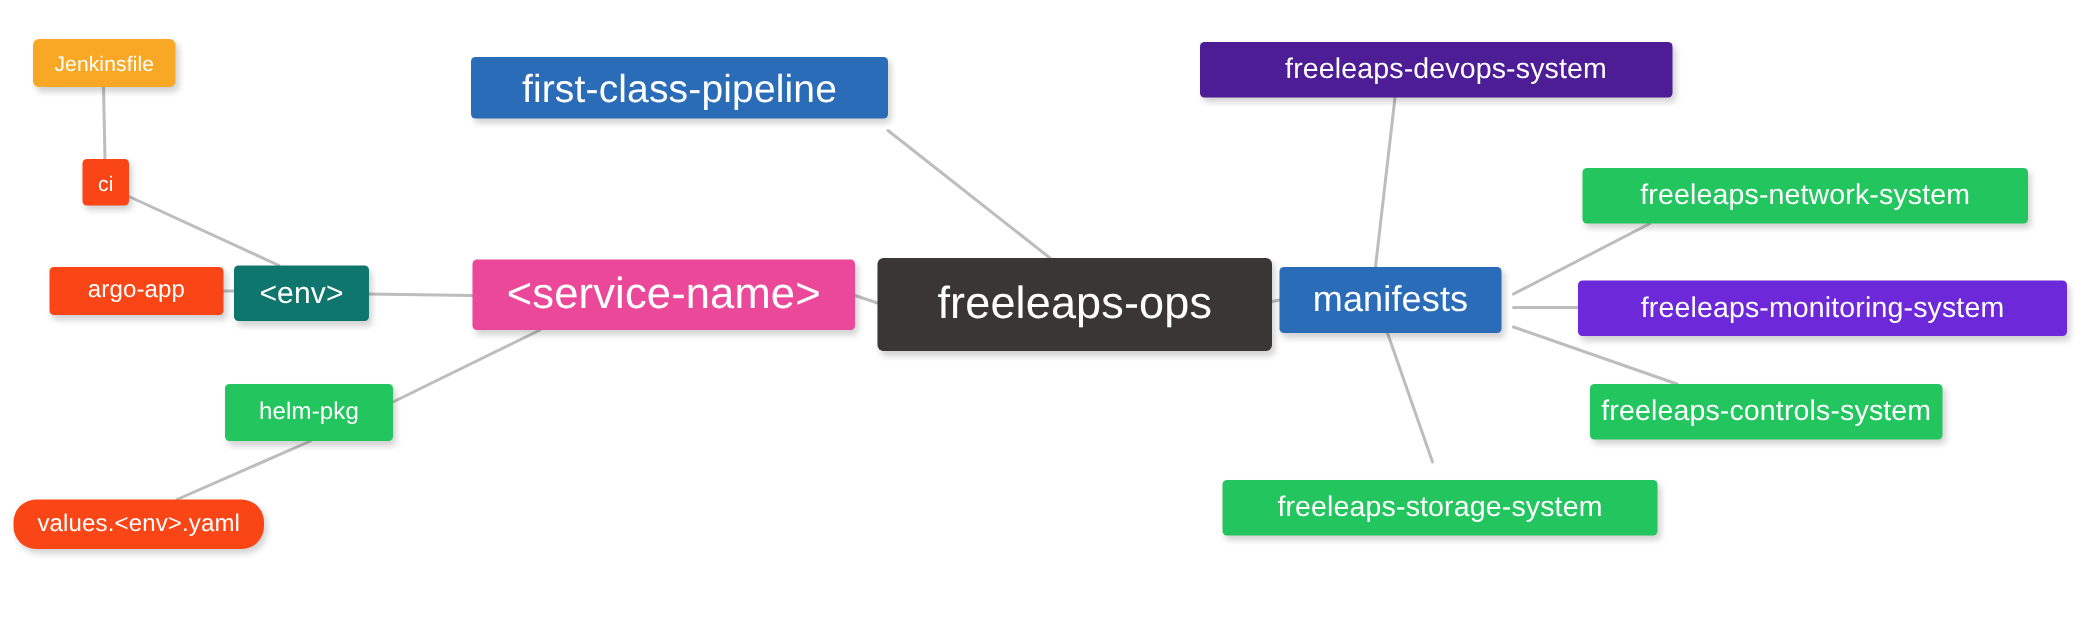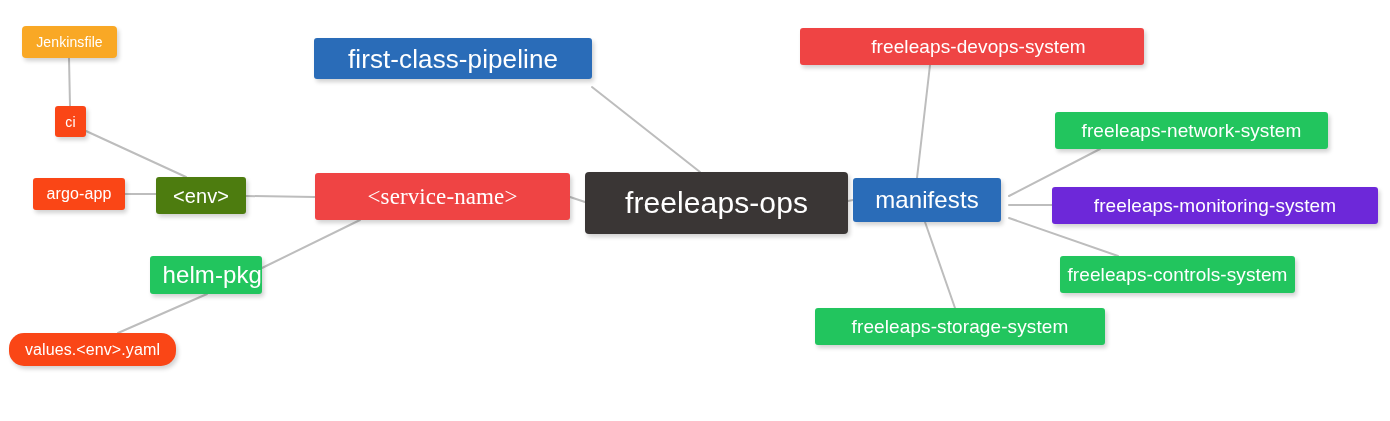--- a/index.html
+++ b/index.html
@@ -53,56 +53,56 @@
       <path d="M 917 178 L 930 65" stroke="#bdbdbd" stroke-width="2" fill="none" stroke-linecap="round"></path>
       <path d="M 1009 196 L 1100 149" stroke="#bdbdbd" stroke-width="2" fill="none" stroke-linecap="round"></path>
       <path d="M 1009 205 L 1052 205" stroke="#bdbdbd" stroke-width="2" fill="none" stroke-linecap="round"></path>
       <path d="M 1009 218 L 1118 256" stroke="#bdbdbd" stroke-width="2" fill="none" stroke-linecap="round"></path>
       <path d="M 925 222 L 955 308" stroke="#bdbdbd" stroke-width="2" fill="none" stroke-linecap="round"></path>
     </svg>
   <div id="nodes">
       <div class="node" style="left: 585px; top: 172px; width: 263px; height: 62px; background: rgb(58, 54, 53); font-size: 30px; border-radius: 4px;">
         <span>freeleaps-ops</span>
       </div>
-      <div class="node" style="left: 315px; top: 173px; width: 255px; height: 47px; background: #ef4444; font-size: 23px; border-radius: 3px; font-family: Liberation Serif, serif;">
+      <div class="node" style="left: 315px; top: 173px; width: 255px; height: 47px; background: #ec4899; font-size: 29px; border-radius: 3px;">
         <span>&lt;service-name&gt;</span>
       </div>
       <div class="node" style="left: 314px; top: 38px; width: 278px; height: 41px; background: rgb(42, 108, 184); font-size: 26px; border-radius: 3px;">
         <span>first-class-pipeline</span>
       </div>
       <div class="node" style="left: 853px; top: 178px; width: 148px; height: 44px; background: rgb(42, 108, 184); font-size: 24px; border-radius: 3px;">
         <span>manifests</span>
       </div>
-      <div class="node" style="left: 156px; top: 177px; width: 90px; height: 37px; background: #4d7c0f; font-size: 20px; border-radius: 3px;">
+      <div class="node" style="left: 156px; top: 177px; width: 90px; height: 37px; background: #0f766e; font-size: 20px; border-radius: 3px;">
         <span>&lt;env&gt;</span>
       </div>
-      <div class="node" style="left: 150px; top: 256px; width: 112px; height: 38px; background: rgb(34, 197, 94); font-size: 24px; border-radius: 3px; justify-content: flex-end;">
+      <div class="node" style="left: 150px; top: 256px; width: 112px; height: 38px; background: rgb(34, 197, 94); font-size: 16px; border-radius: 3px;">
         <span>helm-pkg</span>
       </div>
       <div class="node" style="left: 22px; top: 26px; width: 95px; height: 32px; background: rgb(249, 168, 37); font-size: 14px; border-radius: 4px;">
         <span>Jenkinsfile</span>
       </div>
       <div class="node" style="left: 55px; top: 106px; width: 31px; height: 31px; background: rgb(250, 70, 22); font-size: 14px; border-radius: 3px;">
         <span>ci</span>
       </div>
-      <div class="node" style="left: 33px; top: 178px; width: 92px; height: 32px; background: rgb(250, 70, 22); font-size: 16px; border-radius: 3px;">
+      <div class="node" style="left: 33px; top: 178px; width: 116px; height: 32px; background: rgb(250, 70, 22); font-size: 16px; border-radius: 3px;">
         <span>argo-app</span>
       </div>
       <div class="node" style="left: 9px; top: 333px; width: 167px; height: 33px; background: rgb(250, 70, 22); font-size: 16px; border-radius: 15px;">
         <span>values.&lt;env&gt;.yaml</span>
       </div>
-      <div class="node" style="left: 800px; top: 28px; width: 344px; height: 37px; background: #ef4444; font-size: 19px; border-radius: 3px; padding-left: 13px;">
+      <div class="node" style="left: 800px; top: 28px; width: 315px; height: 37px; background: #4c1d95; font-size: 19px; border-radius: 3px; padding-left: 13px;">
         <span>freeleaps-devops-system</span>
       </div>
-      <div class="node" style="left: 1055px; top: 112px; width: 273px; height: 37px; background: rgb(34, 197, 94); font-size: 19px; border-radius: 3px; align-items: center;">
+      <div class="node" style="left: 1055px; top: 112px; width: 297px; height: 37px; background: rgb(34, 197, 94); font-size: 19px; border-radius: 3px; align-items: center;">
         <span>freeleaps-network-system</span>
       </div>
       <div class="node" style="left: 1052px; top: 187px; width: 326px; height: 37px; background: #6d28d9; font-size: 19px; border-radius: 3px;">
         <span>freeleaps-monitoring-system</span>
       </div>
       <div class="node" style="left: 1060px; top: 256px; width: 235px; height: 37px; background: rgb(34, 197, 94); font-size: 19px; border-radius: 3px;">
         <span>freeleaps-controls-system</span>
       </div>
-      <div class="node" style="left: 815px; top: 308px; width: 290px; height: 37px; background: rgb(34, 197, 94); font-size: 19px; border-radius: 3px;">
+      <div class="node" style="left: 815px; top: 320px; width: 290px; height: 37px; background: rgb(34, 197, 94); font-size: 19px; border-radius: 3px;">
         <span>freeleaps-storage-system</span>
       </div>
     </div>
 </div>
 
 </body></html>

